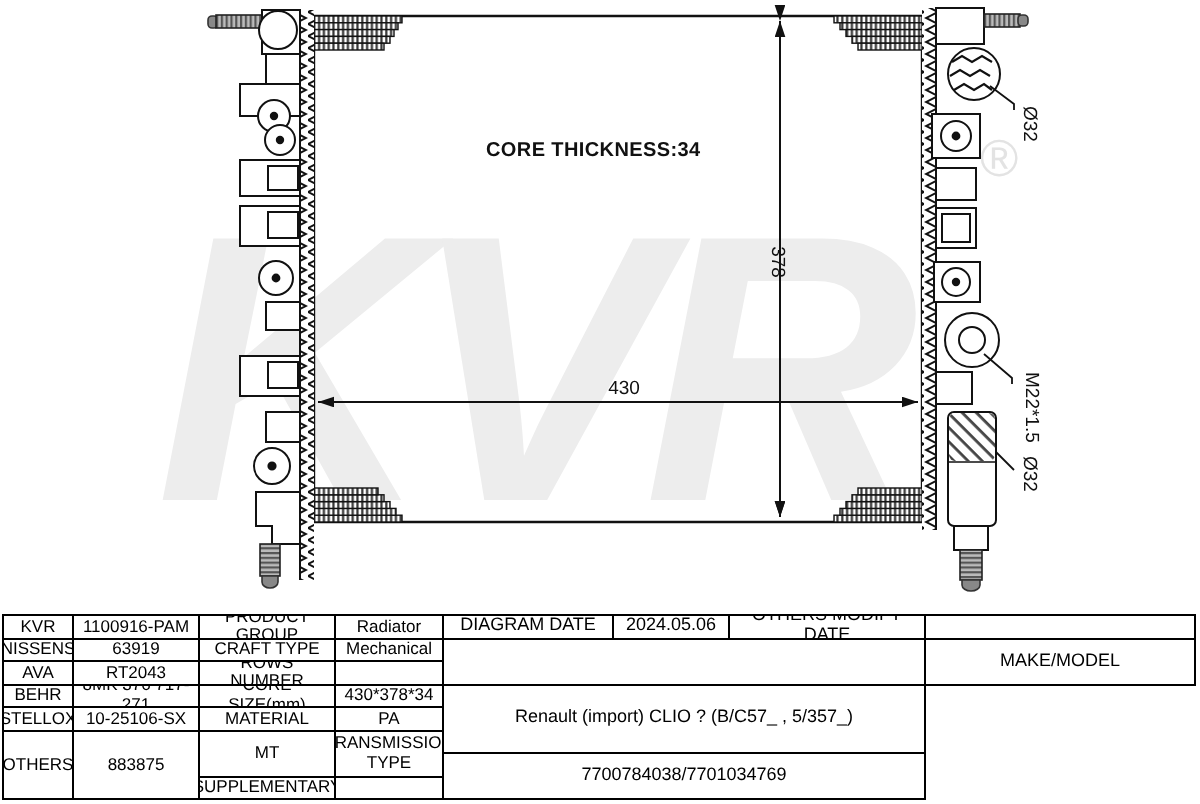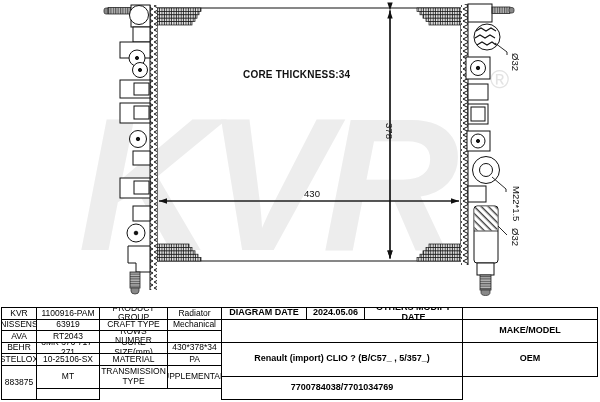--- a/index.html
+++ b/index.html
@@ -8,21 +8,21 @@
   svg text{font-family:"Liberation Sans",sans-serif;}
   
   .tbl{position:absolute;display:grid;border-top:1px solid #000;border-left:1px solid #000;
        font-size:8.5px;line-height:1.1;}
   .tbl .c{border-right:1px solid #000;border-bottom:1px solid #000;display:flex;
           align-items:center;justify-content:center;text-align:center;overflow:hidden;
           padding:0 1px;box-sizing:border-box;background:#fff;}
   #tblL{left:1px;top:307px;grid-template-columns:35px 63px 68px 54px;
         grid-template-rows:11.5px 11.5px 11.5px 11.5px 11.5px 23px 11.5px;}
   #tblR{left:221px;top:307px;grid-template-columns:85px 58px 98px 135px;
-        grid-template-rows:11.5px 23px 34.5px 23px;font-size:9px;font-weight:bold;}
+        grid-template-rows:11.5px 23px 34.5px 23px;font-size:9px;}
   .rs2{grid-row:span 2;}
   .cs3{grid-column:span 3;}
   .mline{display:block;width:100%;text-align:center;}
 </style>
 </head>
 <body>
 
 <div id="stage">
 
   
@@ -204,20 +204,21 @@
     <div class="c">BEHR</div>
     <div class="c">8MK 376 717-271</div>
     <div class="c">CORE SIZE(mm)</div>
     <div class="c">430*378*34</div>
 
     <div class="c">STELLOX</div>
     <div class="c">10-25106-SX</div>
     <div class="c">MATERIAL</div>
     <div class="c">PA</div>
 
+    <div class="c rs2">OTHERS</div>
     <div class="c rs2">883875</div>
     <div class="c">MT</div>
     <div class="c">TRANSMISSION TYPE</div>
 
     <div class="c">SUPPLEMENTARY</div>
     <div class="c"></div>
   </div>
 
   
   <div id="tblR" class="tbl">
@@ -226,17 +227,16 @@
     <div class="c">OTHERS MODIFY DATE</div>
     <div class="c"></div>
 
     <div class="c cs3"></div>
 
     <div class="c">MAKE/MODEL</div>
     <div class="c cs3" style="flex-direction:row;justify-content:center;">
       <span class="mline">Renault (import) CLIO ? (B/C57_ , 5/357_)</span>
     </div>
 
-    <div class="c">OEM</div>
     <div class="c cs3">7700784038/7701034769</div>
   </div>
 
 </div>
 
 </body></html>

